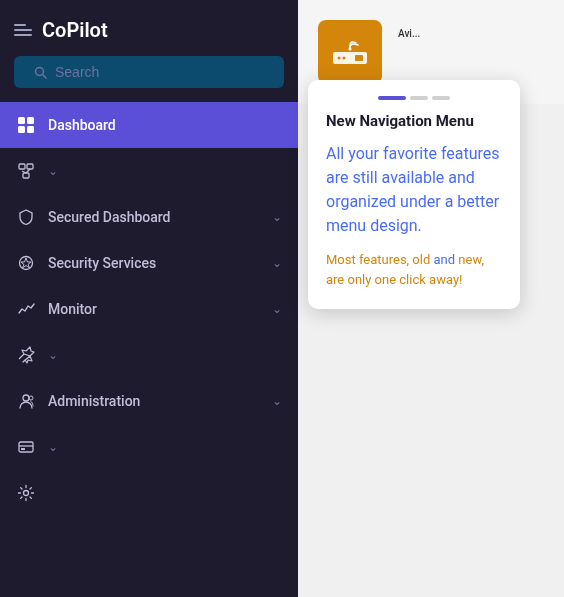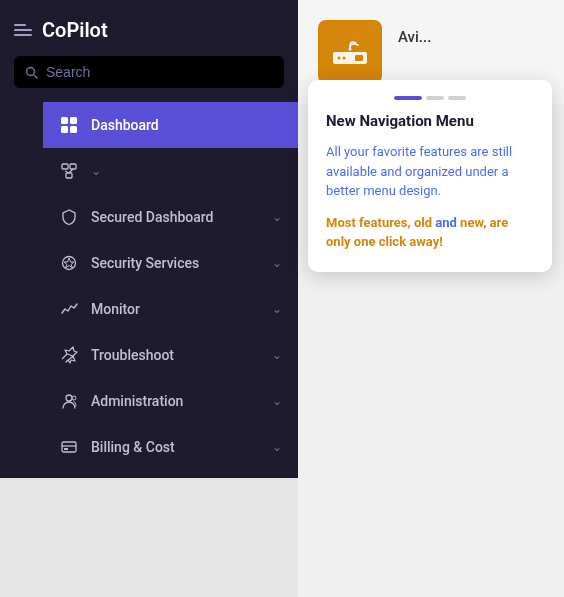--- a/index.html
+++ b/index.html
@@ -12,24 +12,25 @@
       background: #e5e5e5;
     }
 
     
     .sidebar {
       width: 298px;
       min-width: 298px;
       background: #1e1b2e;
       display: flex;
       flex-direction: column;
-      height: 478px;
+      height: 597px;
       overflow-y: auto;
       position: relative;
       z-index: 10;
+      justify-content: center;
     }
 
     .sidebar-header {
       display: flex;
       align-items: center;
       padding: 18px 16px 14px 14px;
       gap: 10px;
     }
 
     .hamburger-icon {
@@ -55,44 +56,43 @@
       font-weight: 600;
     }
 
     .search-container {
       padding: 0 14px 14px 14px;
     }
 
     .search-input-wrapper {
       display: flex;
       align-items: center;
-      background: #000000;
+      background: #0c4a6e;
       border-radius: 6px;
-      padding: 8px 11px;
+      padding: 8px 20px;
       gap: 8px;
     }
 
     .search-icon-wrap {
       color: #7070a0;
       font-size: 13px;
     }
 
     .search-input {
       background: transparent;
       border: none;
       outline: none;
       color: #a0a0c0;
       font-size: 14px;
       width: 100%;
     }
     .search-input::placeholder { color: #7070a0; }
 
     .nav-items {
       flex: 1;
-      padding-left: 43px;
     }
 
     .nav-item {
       display: flex;
       align-items: center;
       padding: 13px 16px;
       cursor: pointer;
       color: #c0bdd8;
       font-size: 14px;
       font-weight: 500;
@@ -144,21 +144,21 @@
       background: #d4860a;
       border-radius: 8px;
       display: flex;
       align-items: center;
       justify-content: center;
       flex-shrink: 0;
     }
 
     .device-name {
       color: #333;
-      font-size: 15px;
+      font-size: 10px;
       font-weight: 500;
       padding-top: 8px;
     }
 
     .check-icon {
       width: 28px;
       height: 28px;
       background: #2ecc71;
       border-radius: 50%;
       display: flex;
@@ -178,21 +178,21 @@
       font-size: 13px;
       cursor: pointer;
       margin: 8px 0 0 20px;
     }
 
     
     .tooltip-popup {
       position: absolute;
       top: 80px;
       left: 10px;
-      width: 244px;
+      width: 212px;
       background: #ffffff;
       border-radius: 10px;
       box-shadow: 0 4px 20px rgba(0,0,0,0.18);
       padding: 16px 18px 20px 18px;
       z-index: 100;
     }
 
     .tooltip-handle {
       display: flex;
       justify-content: center;
@@ -209,30 +209,29 @@
     .handle-bar.inactive { width: 18px; background: #d0d0d0; }
 
     .tooltip-title {
       font-size: 15px;
       font-weight: 700;
       color: #1e1b2e;
       margin-bottom: 12px;
     }
 
     .tooltip-text-blue {
-      font-size: 13px;
+      font-size: 16px;
       color: #4a6cf7;
       line-height: 1.5;
       margin-bottom: 12px;
     }
 
     .tooltip-text-mixed {
       font-size: 13px;
       line-height: 1.5;
-      font-weight: bold;
     }
 
     .txt-orange { color: #d4860a; }
     .txt-blue { color: #4a6cf7; }
 
     
     svg { display: block; }
   </style>
 </head>
 <body>
@@ -316,21 +315,20 @@
       <span class="nav-item-label">Monitor</span>
       <span class="nav-item-chevron">⌄</span>
     </div>
 
     <div class="nav-item">
       <div class="nav-item-icon">
         <svg width="18" height="18" viewBox="0 0 18 18" fill="none">
           <path d="M2 13L7 8M7 8L5 4L9 5L13 1L14 5L17 6L13 10M7 8L13 10M13 10L15 15L11 14L10 17L8 14L6 16Z" stroke="#c0bdd8" stroke-width="1.2" fill="none" stroke-linejoin="round"></path>
         </svg>
       </div>
-      <span class="nav-item-label">Troubleshoot</span>
       <span class="nav-item-chevron">⌄</span>
     </div>
 
     <div class="nav-item">
       <div class="nav-item-icon">
         <svg width="18" height="18" viewBox="0 0 18 18" fill="none">
           <circle cx="9" cy="6" r="3" stroke="#c0bdd8" stroke-width="1.3"></circle>
           <path d="M3 16c0-3.3 2.7-6 6-6s6 2.7 6 6" stroke="#c0bdd8" stroke-width="1.3" fill="none" stroke-linecap="round"></path>
           <circle cx="14" cy="6" r="2" stroke="#c0bdd8" stroke-width="1"></circle>
           <path d="M16 14c0-2.2-1-4-2.5-5" stroke="#c0bdd8" stroke-width="1" fill="none" stroke-linecap="round"></path>
@@ -341,21 +339,20 @@
     </div>
 
     <div class="nav-item">
       <div class="nav-item-icon">
         <svg width="18" height="18" viewBox="0 0 18 18" fill="none">
           <rect x="2" y="4" width="14" height="10" rx="1.5" stroke="#c0bdd8" stroke-width="1.3"></rect>
           <line x1="2" y1="8" x2="16" y2="8" stroke="#c0bdd8" stroke-width="1.3"></line>
           <rect x="4" y="10" width="4" height="2" rx="0.5" fill="#c0bdd8"></rect>
         </svg>
       </div>
-      <span class="nav-item-label">Billing &amp; Cost</span>
       <span class="nav-item-chevron">⌄</span>
     </div>
 
     <div class="nav-item">
       <div class="nav-item-icon">
         <svg width="18" height="18" viewBox="0 0 18 18" fill="none">
           <circle cx="9" cy="9" r="2.5" stroke="#c0bdd8" stroke-width="1.3"></circle>
           <path d="M9 1.5v2M9 14.5v2M1.5 9h2M14.5 9h2M3.6 3.6l1.4 1.4M13 13l1.4 1.4M3.6 14.4l1.4-1.4M13 5l1.4-1.4" stroke="#c0bdd8" stroke-width="1.3" stroke-linecap="round"></path>
         </svg>
       </div>

